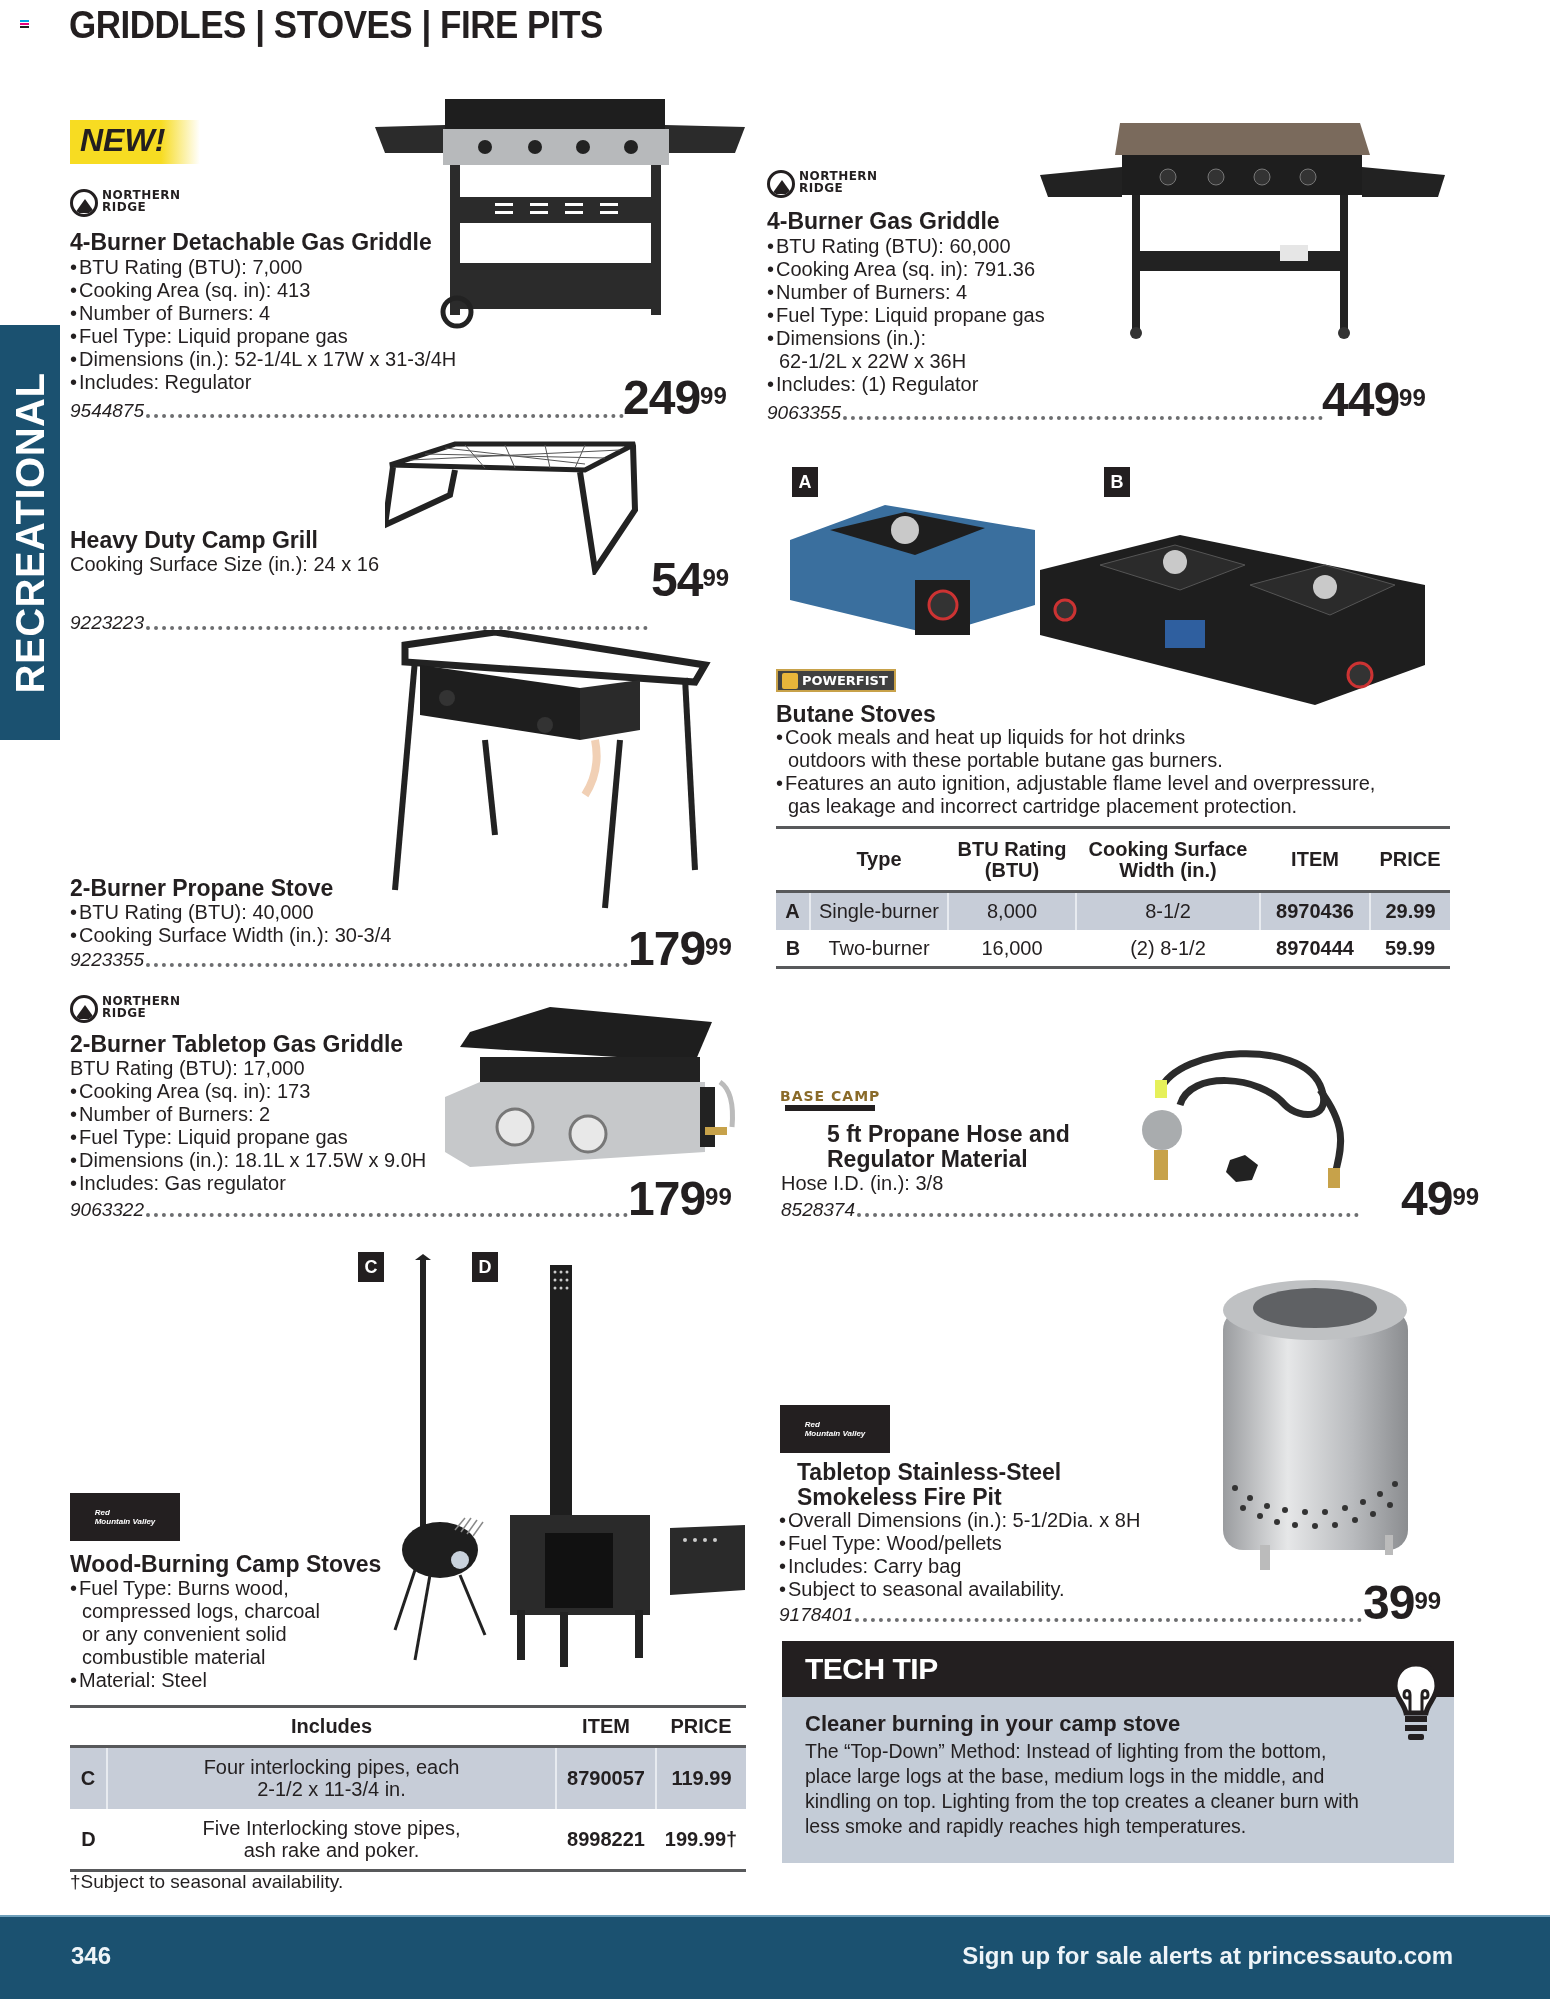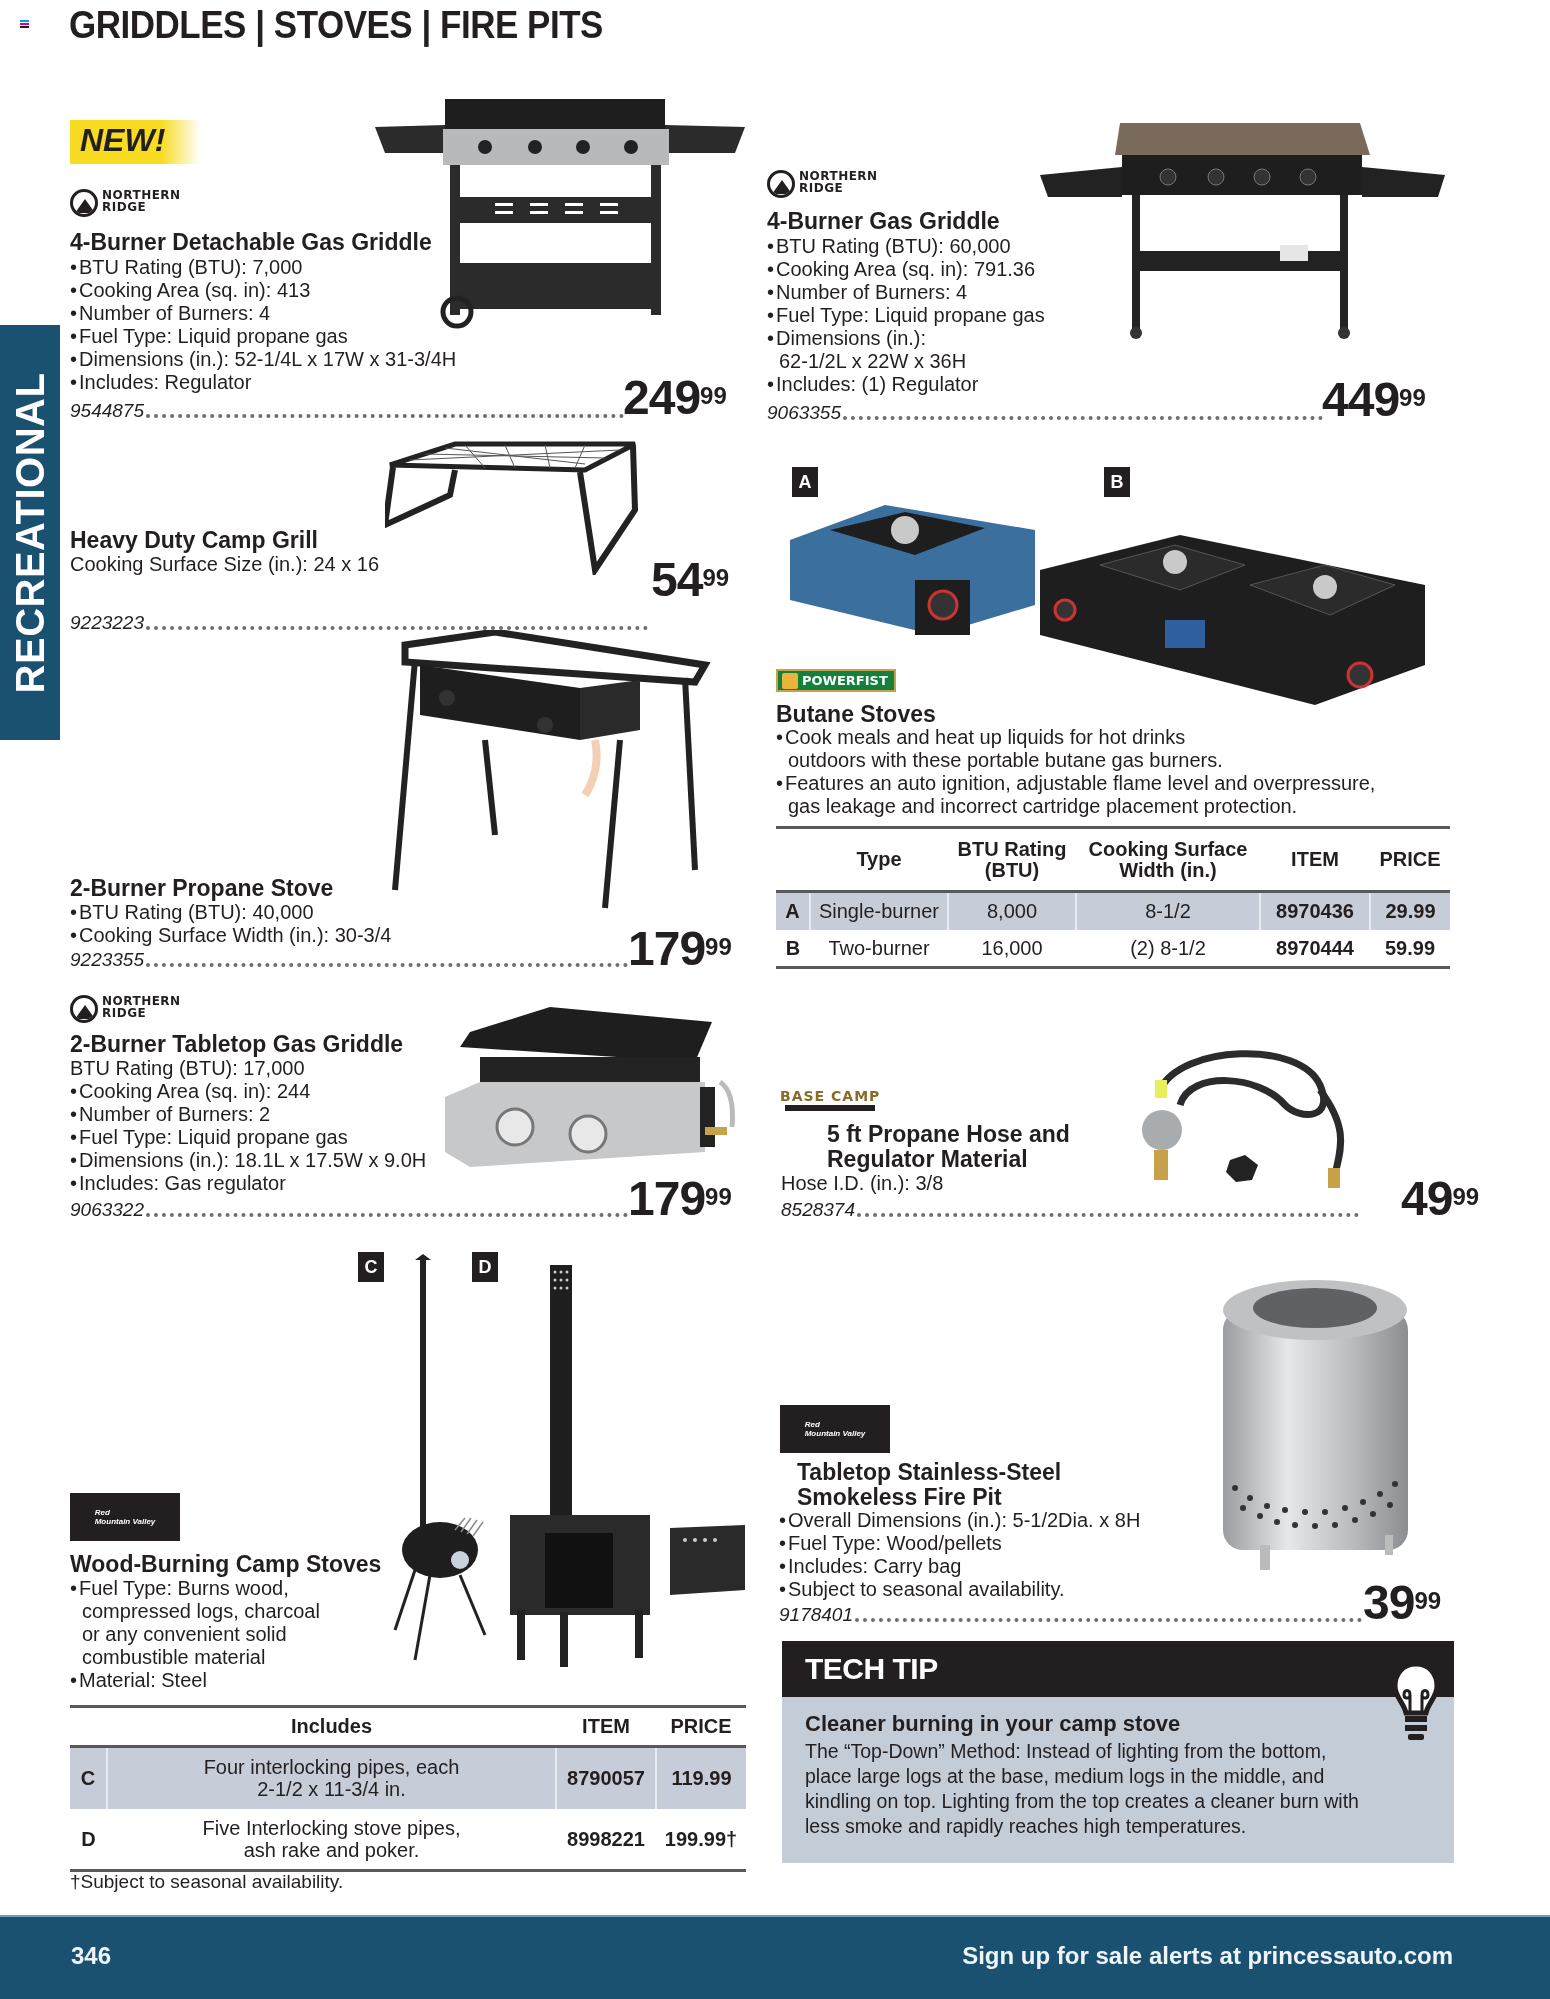--- a/index.html
+++ b/index.html
@@ -16,21 +16,21 @@
 
   .new-badge { position: absolute; left: 70px; top: 120px; width: 130px; height: 44px; background: linear-gradient(90deg, #f7dc22 0%, #f7dc22 70%, rgba(247,220,34,0) 100%); }
   .new-badge span { position: absolute; left: 10px; top: 2px; font-size: 32px; font-weight: bold; font-style: italic; color: #231f20; }
 
   .brand-nr { position: absolute; display: flex; gap: 4px; }
   .brand-nr .mtn { width: 28px; height: 28px; border: 3px solid #231f20; border-radius: 50%; position: relative; overflow: hidden; }
   .brand-nr .mtn::after { content: ""; position: absolute; left: 2px; top: 7px; width: 0; height: 0; border-left: 10px solid transparent; border-right: 10px solid transparent; border-bottom: 14px solid #231f20; }
   .brand-nr .txt { font-size: 12px; font-weight: bold; line-height: 12px; letter-spacing: 0.5px; font-family: "DejaVu Sans", sans-serif; }
 
   .brand-box { position: absolute; background: #231f20; color: #fff; font-size: 8px; font-style: italic; font-weight: bold; display: flex; align-items: center; justify-content: center; line-height: 9px; }
-  .brand-pf { position: absolute; background: #15803d; color: #fff; font-weight: bold; font-size: 13px; font-family: "DejaVu Sans", sans-serif; display: flex; align-items: center; padding: 0 6px 0 4px; gap: 4px; border: 2px solid #c8a24a; }
+  .brand-pf { position: absolute; background: #404040; color: #fff; font-weight: bold; font-size: 13px; font-family: "DejaVu Sans", sans-serif; display: flex; align-items: center; padding: 0 6px 0 4px; gap: 4px; border: 2px solid #c8a24a; }
   .brand-pf .ico { width: 16px; height: 16px; background: #e8b53a; border-radius: 2px; }
   .brand-bc { position: absolute; font-size: 14px; font-weight: bold; color: #8a6b2a; letter-spacing: 1px; font-family: "DejaVu Sans", sans-serif; }
   .brand-bc .strip { display: block; height: 6px; background: #231f20; margin-top: 1px; width: 90%; margin-left: 5%; }
 
   .prod-name { position: absolute; font-size: 23px; font-weight: bold; color: #231f20; line-height: 25px; }
   .spec-list { position: absolute; font-size: 20px; line-height: 23px; color: #231f20; list-style: none; }
   .spec-list li.b::before { content: "\2022"; margin-right: 2px; }
   .spec-list li.indent { padding-left: 12px; }
 
   .sku-line { position: absolute; height: 26px; display: flex; align-items: flex-end; }
@@ -286,21 +286,21 @@
 <div class="brand-nr" style="left:70px;top:995px;">
   <div class="mtn"></div>
   <div class="txt">
       <div>NORTHERN</div>
       <div>RIDGE</div>
     </div>
 </div>
 <div class="prod-name" style="left:70px;top:1032px;">2-Burner Tabletop Gas Griddle</div>
 <ul class="spec-list" style="left:70px;top:1057px;">
   <li>BTU Rating (BTU): 17,000</li>
-  <li class="b">Cooking Area (sq. in): 244</li>
+  <li class="b">Cooking Area (sq. in): 173</li>
   <li class="b">Number of Burners: 2</li>
   <li class="b">Fuel Type: Liquid propane gas</li>
   <li class="b">Dimensions (in.): 18.1L x 17.5W x 9.0H</li>
   <li class="b">Includes: Gas regulator</li>
 </ul>
 <div class="sku-line" style="left:70px;top:1195px;width:560px;">
   <span class="sku">9063322</span>
     <span class="dots"></span>
 </div>
 <div class="price" style="left:628px;top:1175px;"><span>179</span><sup>99</sup></div>

